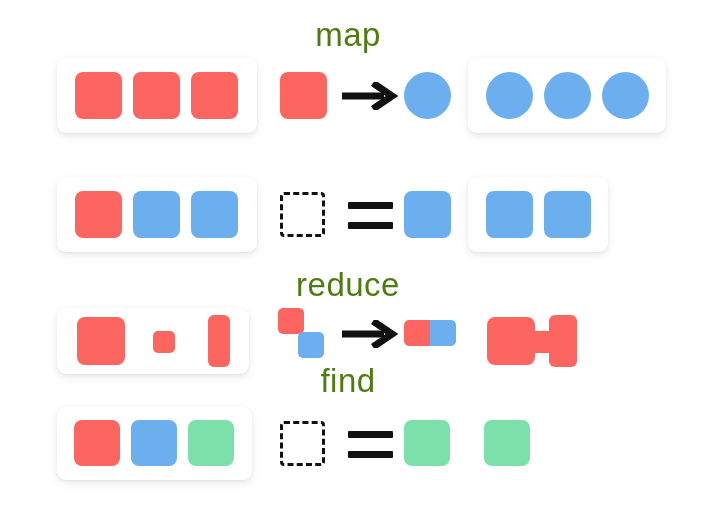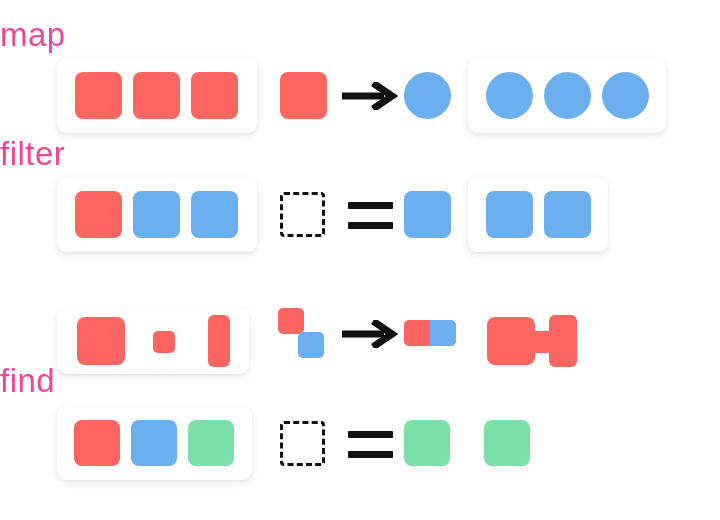--- a/index.html
+++ b/index.html
@@ -24,26 +24,26 @@
   .row {
     position: absolute;
     left: 0;
     width: 720px;
   }
   .row-label {
     position: absolute;
     top: 0;
     left: 0;
     width: 696px;
-    text-align: left;
+    text-align: center;
     font-family: "Liberation Sans", sans-serif;
     font-size: 33px;
     font-weight: 300;
     letter-spacing: 0.5px;
-    color: #ec4899;
+    color: #4d7c0f;
     line-height: 1;
   }
 
   
   .card {
     position: absolute;
     background: #ffffff;
     border-radius: 9px;
     box-shadow: 0 1px 3px rgba(0,0,0,0.055),
                 0 3px 9px rgba(0,0,0,0.085);
@@ -120,21 +120,20 @@
 
     <div class="card" style="left:468px; top:40px; width:198px; height:75px;">
       <div class="circle" style="left:18px; top:14px; width:47px; height:47px;"></div>
       <div class="circle" style="left:76px; top:14px; width:47px; height:47px;"></div>
       <div class="circle" style="left:134px; top:14px; width:47px; height:47px;"></div>
     </div>
   </div>
 
   <div class="row" style="top:137px;height:120px;">
 
-    <div class="row-label">filter</div>
 
     <div class="card" style="left:57px; top:40px; width:200px; height:75px;">
       <div class="sq red" style="left:18px; top:14px; width:47px; height:47px;"></div>
       <div class="sq blue" style="left:76px; top:14px; width:47px; height:47px;"></div>
       <div class="sq blue" style="left:134px; top:14px; width:47px; height:47px;"></div>
     </div>
 
     <div style="position:absolute; left:280px; top:40px; width:170px; height:75px;">
       <div class="dashed" style="left:0px; top:15px; width:45px; height:45px;"></div>
       <div class="equals" style="left:68px; top:25px; width:45px; height:27px;">
@@ -145,20 +144,21 @@
     </div>
 
     <div class="card" style="left:468px; top:40px; width:140px; height:75px;">
       <div class="sq blue" style="left:18px; top:14px; width:47px; height:47px;"></div>
       <div class="sq blue" style="left:76px; top:14px; width:47px; height:47px;"></div>
     </div>
   </div>
 
   <div class="row" style="top:268px;height:120px;">
 
+    <div class="row-label">reduce</div>
 
     <div class="card" style="left:57px; top:40px; width:192px; height:66px;">
       <div class="sq red" style="left:20px; top:9px; width:48px; height:48px;"></div>
       <div class="sq red" style="left:96px; top:23px; width:22px; height:22px; border-radius:5px;"></div>
       <div class="sq red" style="left:151px; top:7px; width:22px; height:52px; border-radius:6px;"></div>
     </div>
 
     <div style="position:absolute; left:276px; top:32px; width:180px; height:80px;">
       <div class="sq red" style="left:2px;  top:8px;  width:26px; height:26px; border-radius:5px;"></div>
       <div class="sq blue" style="left:22px; top:32px; width:26px; height:26px; border-radius:5px;"></div>

